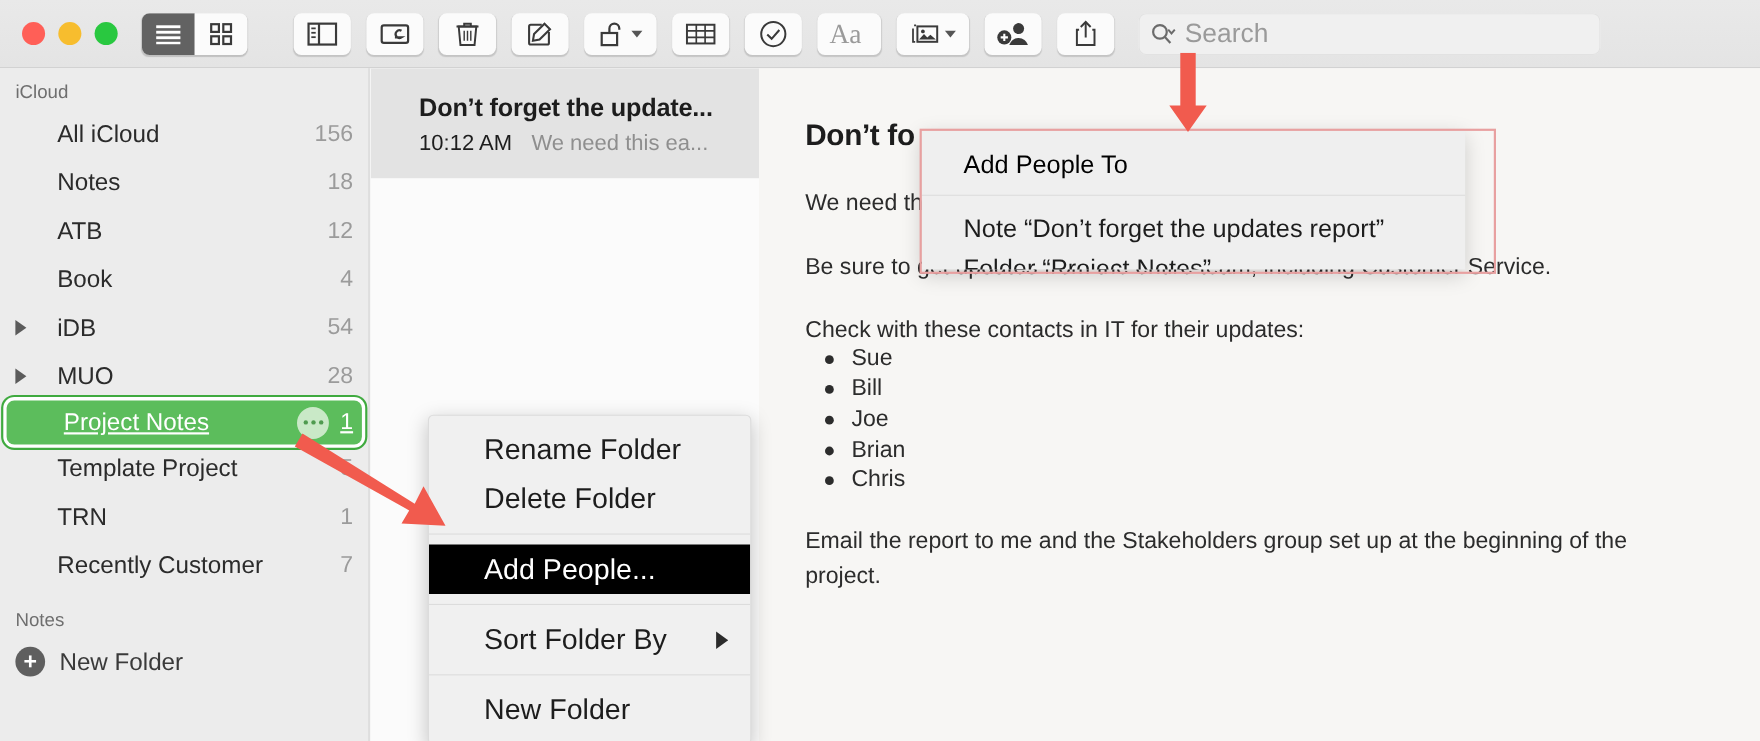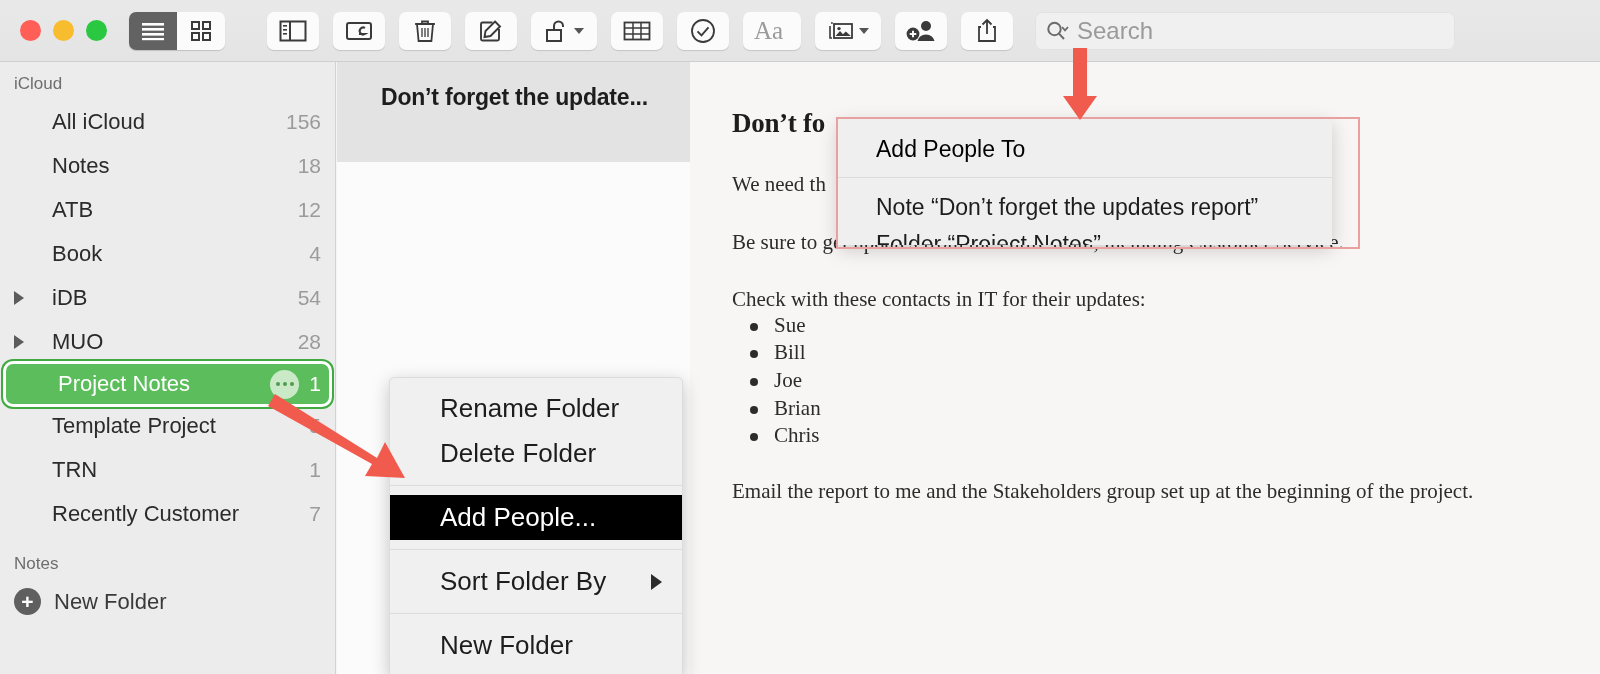--- a/index.html
+++ b/index.html
@@ -105,20 +105,21 @@
   .side-count { color: #9b9b9b; font-size: 21px; }
 
   .side-row.selected {
     background: #5cbd5c;
     color: #ffffff;
     border-radius: 7px;
     margin: 0 6px;
     padding: 0 8px 0 8px;
     box-shadow: 0 0 0 3px #ffffff, 0 0 0 5px #3faa3f;
     height: 40px;
+    text-decoration: underline;
   }
   .side-row.selected .side-count { color: #ffffff; }
   .side-row.selected .side-label { margin-left: 28px; }
   .ellipsis-btn {
     width: 29px; height: 29px; border-radius: 50%;
     background: #c9e9c7;
     display: flex; align-items: center; justify-content: center;
     gap: 3px; margin-right: 10px;
   }
   .ellipsis-btn i { width: 4px; height: 4px; border-radius: 50%; background: #4f9b4f; display:block;}
@@ -155,21 +156,20 @@
   .note-item-time { color: #1d1d1d; }
   .note-item-snip { color: #8e8e8e; margin-left: 12px; }
 
   
   .detail {
     position: absolute; left: 690px; top: 62px;
     width: 910px; height: 612px;
     background: #f7f6f4;
     padding: 46px 44px 0 42px;
     overflow: hidden;
-    font-family: Liberation Serif, serif;
   }
   .detail-title {
     font-size: 27px; font-weight: bold; color: #1d1d1d;
     margin-bottom: 30px; letter-spacing: -0.3px;
   }
   .detail p { font-size: 21px; color: #2c2c2c; line-height: 1.5; margin-bottom: 26px; }
   .detail ul { list-style: none; margin: -18px 0 26px 0; }
   .detail li {
     font-size: 21px; color: #2c2c2c; line-height: 1.32;
     padding-left: 42px; position: relative;
@@ -446,20 +446,24 @@
     <div class="side-sub">Notes</div>
     <div class="newfolder">
       <span class="plus-circle">+</span>
       <span>New Folder</span>
     </div>
   </div>
 
   <div class="noteslist">
     <div class="note-item">
       <div class="note-item-title">Don’t forget the update...</div>
+      <div class="note-item-sub">
+        <span class="note-item-time">10:12 AM</span>
+        <span class="note-item-snip">We need this ea...</span>
+      </div>
     </div>
   </div>
 
   <div class="detail">
     <div class="detail-title">Don’t fo</div>
     <p>
       <span>We need th</span>
       <span style="display:inline-block;width:430px"></span>
       <span>ons.</span>
     </p>

